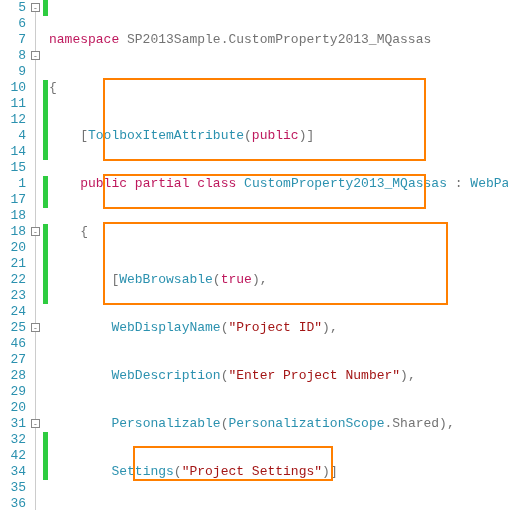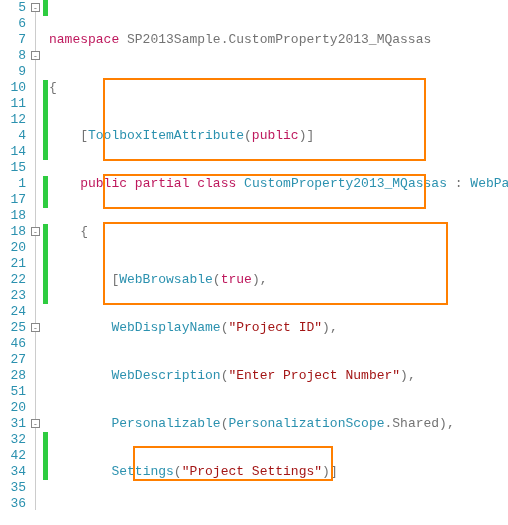--- a/index.html
+++ b/index.html
@@ -111,21 +111,21 @@
     <div class="ln">18</div>
     <div class="ln">20</div>
     <div class="ln">21</div>
     <div class="ln">22</div>
     <div class="ln">23</div>
     <div class="ln">24</div>
     <div class="ln">25</div>
     <div class="ln">46</div>
     <div class="ln">27</div>
     <div class="ln">28</div>
-    <div class="ln">51</div>
+    <div class="ln">29</div>
     <div class="ln">20</div>
     <div class="ln">31</div>
     <div class="ln">32</div>
     <div class="ln">42</div>
     <div class="ln">34</div>
     <div class="ln">35</div>
     <div class="ln">36</div>
   </div>
 
   <div class="outline-col">

